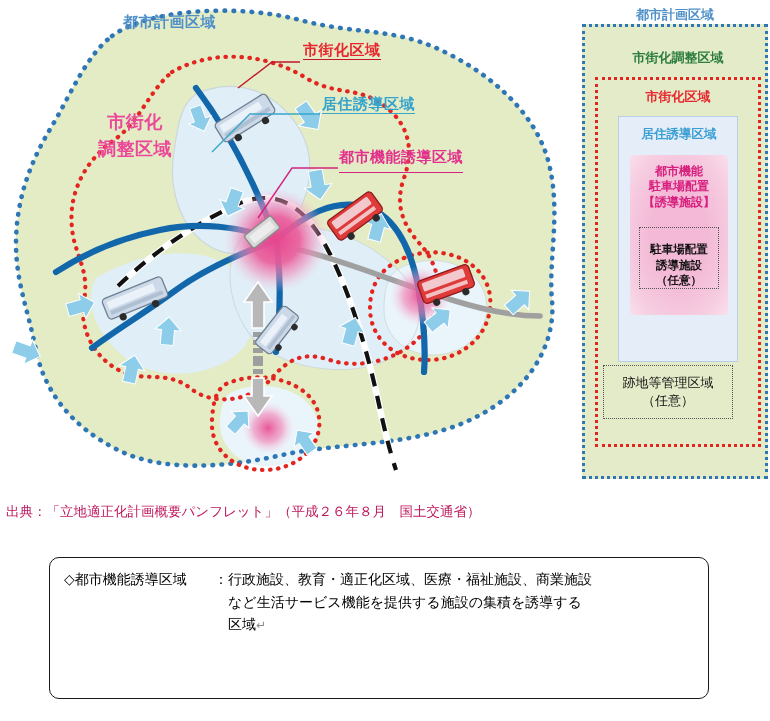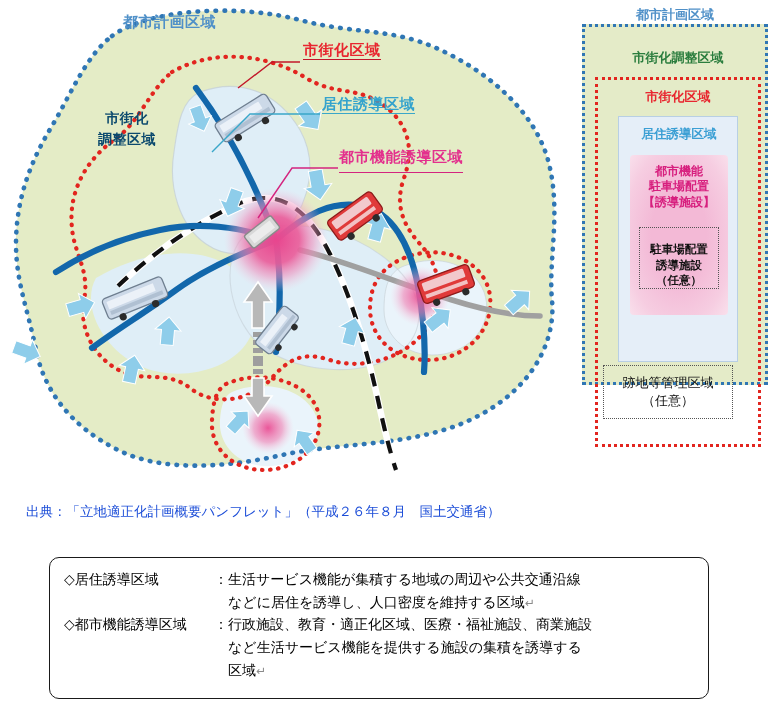--- a/index.html
+++ b/index.html
@@ -10,33 +10,33 @@
   }
   
   #map-figure{position:absolute;left:0;top:0;width:770px;height:495px;}
   #map-svg{position:absolute;left:0;top:0;}
 
   .map-label{
     position:absolute;font-weight:bold;white-space:nowrap;
     font-size:15px;letter-spacing:.5px;line-height:1;
   }
   .lbl-toshikeikaku{left:123px;top:15px;color:#4f90c8;}
-  .lbl-shigaika-chosei{left:98px;top:108px;color:#0c4a6e;font-size:14px;line-height:1.5;text-align:center;}
+  .lbl-shigaika-chosei{left:98px;top:108px;color:#ec4899;font-size:18px;line-height:1.5;text-align:center;}
   .lbl-shigaika{left:303px;top:43px;color:#e8262f;border-bottom:1.6px solid #c2172a;padding-bottom:1px;}
   .lbl-kyojuyudo{left:322px;top:97px;color:#34a3cd;border-bottom:1.6px solid #3aa7c9;padding-bottom:1px;}
   .lbl-toshikinou{left:339px;top:150px;color:#e3308d;border-bottom:1.6px solid #d4247f;padding-bottom:7px;}
 
   
   #legend-panel{position:absolute;left:581px;top:0px;width:188px;height:488px;}
   .lp-title{
     position:absolute;left:0;top:6px;width:188px;text-align:center;
     font-size:13px;font-weight:bold;color:#4f90c8;
   }
   .lp-outer{
-    position:absolute;left:1px;top:24px;width:186px;height:361px;
+    position:absolute;left:1px;top:24px;width:186px;height:455px;
     box-sizing:border-box;
     border:3px dotted #2f76b4;background:#e4ebc8;
   }
   .lp-chosei-text{
     position:absolute;left:0;top:22px;width:186px;text-align:center;
     font-size:13px;font-weight:bold;color:#2b7d3e;
   }
   .lp-red{
     position:absolute;left:10px;top:50px;width:166px;height:370px;
     box-sizing:border-box;border:3px dotted #e2251f;background:transparent;
@@ -75,23 +75,22 @@
     box-sizing:border-box;border:1.5px dotted #555;
     display:flex;align-items:center;justify-content:center;
   }
   .lp-atochi-text{
     font-size:13px;font-weight:normal;color:#111;line-height:1.35;text-align:center;
   }
 
   
   #source-line{
     position:absolute;left:6px;top:503px;
-    font-size:13.5px;color:#1d4ed8;white-space:nowrap;
+    font-size:13.5px;color:#be185d;white-space:nowrap;
     font-family:"DejaVu Sans","Liberation Sans",sans-serif;
-    margin-left:20px;
   }
 
   
   #definition-box{
     position:absolute;left:49px;top:557px;width:660px;height:142px;
     box-sizing:border-box;border:1.3px solid #1a1a1a;border-radius:10px;
     background:#fff;
   }
   #definition-table{
     position:absolute;left:14px;top:10px;width:634px;
@@ -432,30 +431,20 @@
 
   </div>
 </div>
 
 <div id="source-line">出典：「立地適正化計画概要パンフレット」（平成２６年８月　国土交通省）</div>
 
 <div id="definition-box">
   <table id="definition-table">
     <tbody>
       <tr>
-        <td class="def-term">◇居住誘導区域</td>
-        <td class="def-colon">：</td>
-        <td class="def-body">
-          <div>生活サービス機能が集積する地域の周辺や公共交通沿線</div>
-          <div>
-            <span>などに居住を誘導し、人口密度を維持する区域</span><span class="pilcrow">↵</span>
-          </div>
-        </td>
-      </tr>
-      <tr>
         <td class="def-term">◇都市機能誘導区域</td>
         <td class="def-colon">：</td>
         <td class="def-body">
           <div>行政施設、教育・適正化区域、医療・福祉施設、商業施設</div>
           <div>など生活サービス機能を提供する施設の集積を誘導する</div>
           <div>
             <span>区域</span><span class="pilcrow">↵</span>
           </div>
         </td>
       </tr>

